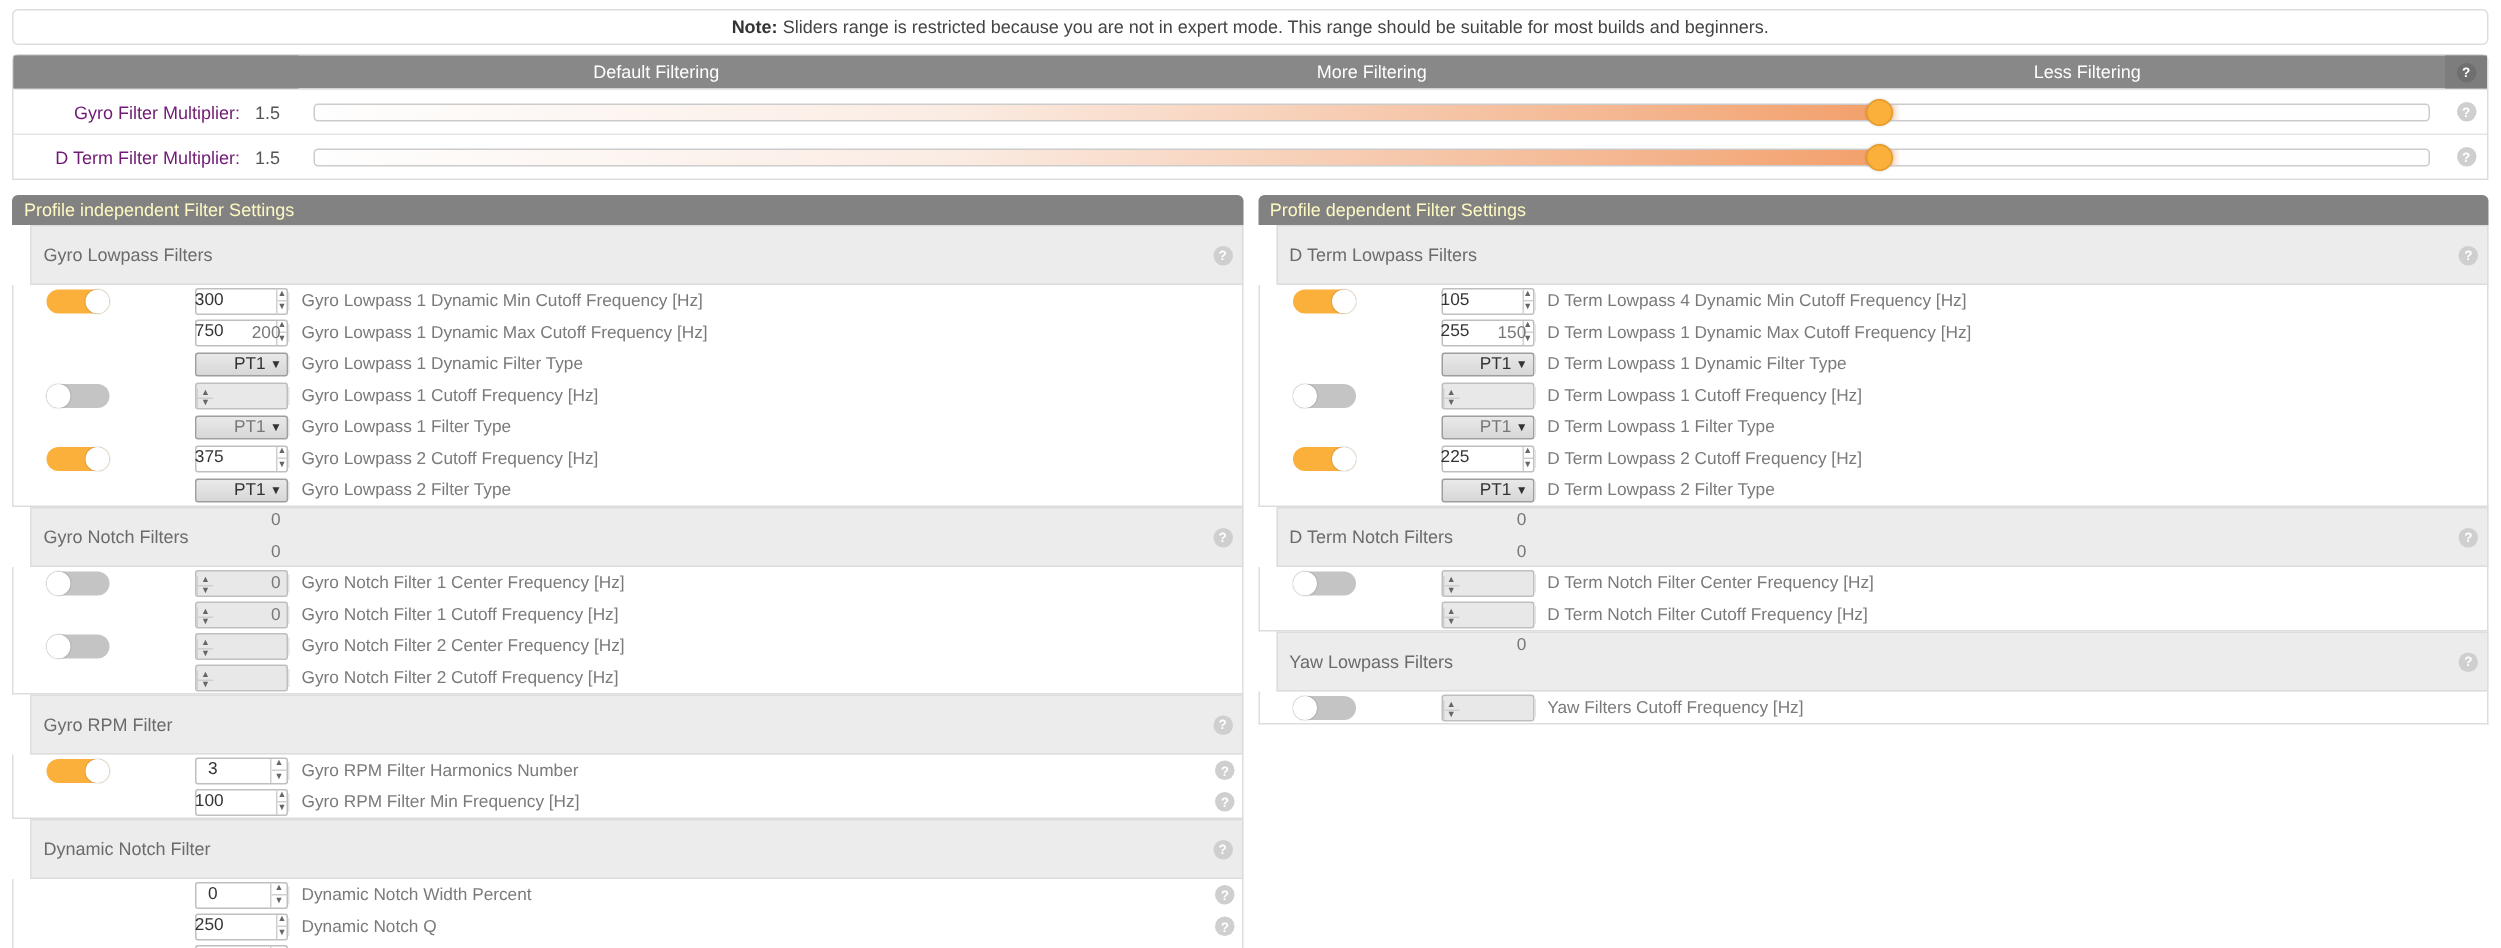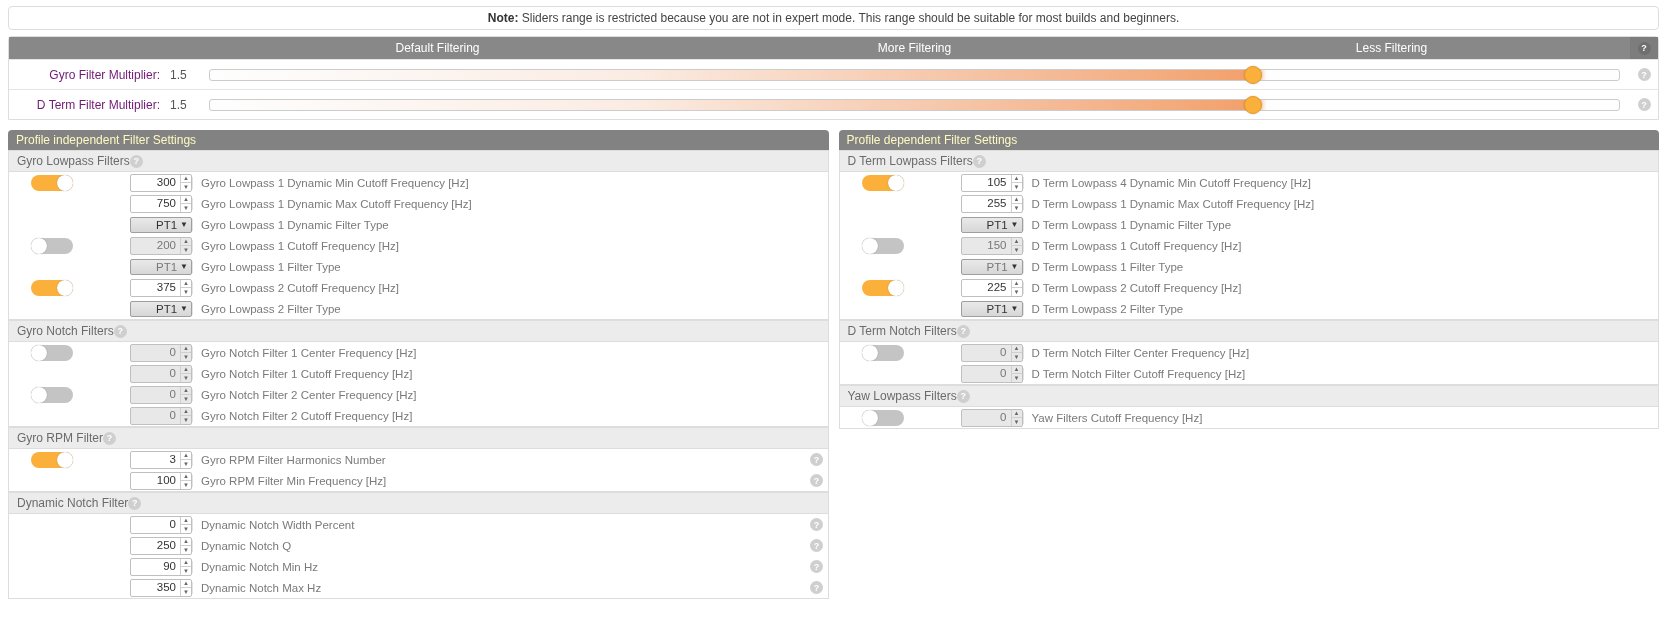--- a/index.html
+++ b/index.html
@@ -76,23 +76,25 @@
     font-size:12px;
     padding:3px 8px;
     border-radius:4px 4px 0 0;
   }
   .section-header {
     background:#ececec;
     border:1px solid #ddd;
     color:#6b6b6b;
     display:flex;
     align-items:center;
+    justify-content:space-between;
     padding:2px 6px 2px 8px;
     font-size:12px;
-    height:22px;
+    height:40px;
+    margin-left:12px;
   }
   .section-header + .rowgroup { border-left:1px solid #ddd; border-right:1px solid #ddd; border-bottom:1px solid #ddd;}
   .rowgroup {}
   .frow {
     display:grid;
     grid-template-columns: 67px 48px 68px 1fr 22px;
     align-items:center;
     height:21px;
     font-size:11.5px;
     color:#7a7a7a;
@@ -113,22 +115,23 @@
   .toggle.on { background:#fbb03b;}
   .toggle.on .knob { right:0; }
   .toggle.off { background:#c4c4c4;}
   .toggle.off .knob { left:0; }
   
   .num {
     display:flex; align-items:stretch; justify-content:flex-end;
     width:62px; height:18px; margin-left:auto;
     border:1px solid #bfbfbf; border-radius:2px;
     background:#fff;
-  }
-  .num.disabled { background:#e8e8e8; color:#888;}
+    gap:31px;
+  }
+  .num.disabled { background:#e8e8e8; color:#888;flex-direction:column;}
   .num .n-val { flex:1; text-align:right; padding:1px 4px 0 0; font-size:11.5px; color:#333;}
   .num.disabled .n-val{ color:#777;}
   .num .spin { width:11px; display:flex; flex-direction:column; border-left:1px solid #cfcfcf;}
   .num .spin div { flex:1; display:flex; align-items:center; justify-content:center; font-size:6px; color:#666; line-height:1; cursor:pointer;}
   .num .spin div:first-child{border-bottom:1px solid #cfcfcf;}
   
   .sel {
     width:62px; height:16px; margin-left:auto;
     border:1px solid #9e9e9e; border-radius:2px;
     background:linear-gradient(#e9e9e9,#d7d7d7);

